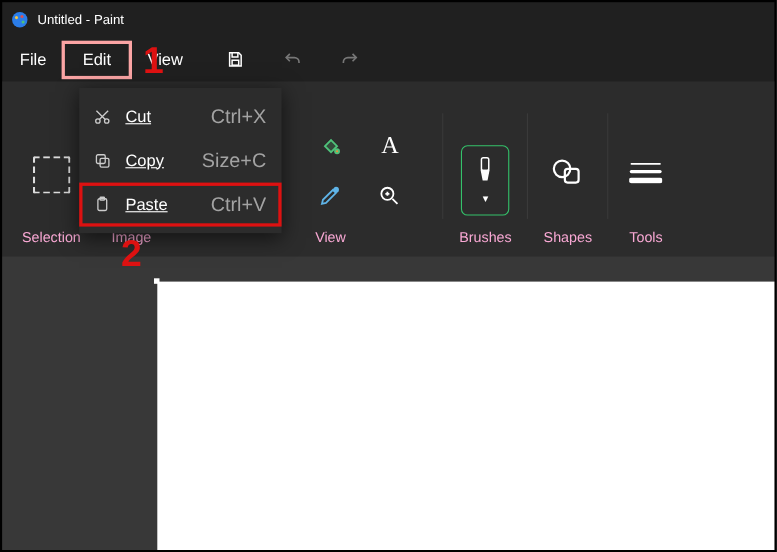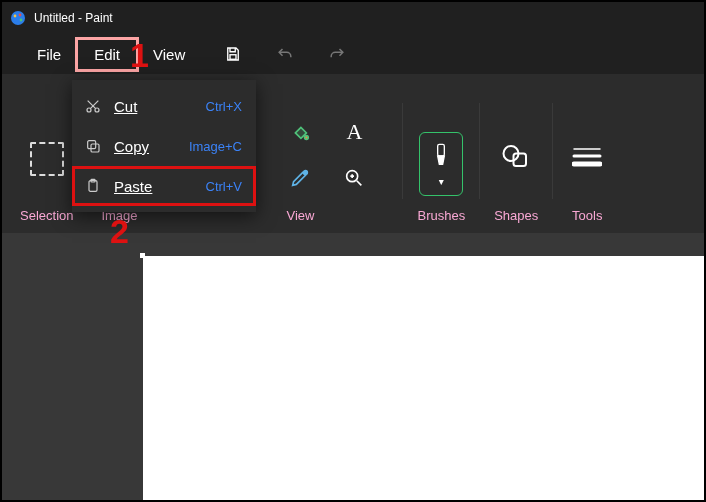--- a/index.html
+++ b/index.html
@@ -1,40 +1,40 @@
 <!DOCTYPE html>
 <html><head>
 <meta charset="utf-8">
 <style>
   * { box-sizing: border-box; margin: 0; padding: 0; font-family: "Segoe UI", Arial, sans-serif; }
   body { width: 706px; height: 502px; background: #000; overflow: hidden; }
   .window { width: 702px; height: 498px; margin: 2px; background: #202020; display: flex; flex-direction: column; position: relative; }
   .titlebar { height: 32px; display: flex; align-items: center; padding: 0 8px; color: #fff; font-size: 12px; }
   .titlebar .appicon { width: 16px; height: 16px; margin-right: 8px; }
-  .menubar { height: 40px; display: flex; align-items: center; padding: 0 21px; color: #fff; font-size: 15px; position: relative; }
+  .menubar { height: 40px; display: flex; align-items: center; padding: 0 2px; color: #fff; font-size: 15px; position: relative; }
   .menuitem { padding: 8px 14px; cursor: default; }
   .menuitem.edit-hl { border: 3px solid #fca5a5; padding: 6px 16px; }
   .qat { margin-left: 20px; display: flex; align-items: center; gap: 24px; }
   .qat-btn { width: 28px; height: 28px; display: flex; align-items: center; justify-content: center; color: #fff; }
   .qat-btn.dim { color: #777; }
   .ribbon { background: #2c2c2c; display: flex; align-items: flex-end; padding: 8px 18px 10px 18px; gap: 10px; position: relative; }
   .group { display: flex; flex-direction: column; align-items: center; gap: 6px; color: #fff; font-size: 13px; position: relative; }
   .sep { width: 1px; height: 96px; background: #3a3a3a; margin: 0 4px 24px 4px; }
   .group-label { font-size: 13px; color: #f9a8d4; }
   .selection-icon { width: 34px; height: 34px; border: 2px dashed #ddd; border-radius: 2px; margin-bottom: 26px; margin-top: 10px;}
   .image-stack { display: flex; flex-direction: column; margin-bottom: 18px; margin-top: 6px;}
   .img-row { height: 48px; width: 72px;}
   .tools-grid { display: grid; grid-template-columns: repeat(3, 48px); grid-template-rows: repeat(2, 44px); gap: 2px 6px; margin-bottom: 2px; }
   .tool-cell { display: flex; align-items: center; justify-content: center; color: #fff; }
   .brush-box { width: 44px; height: 64px; border: 1.5px solid #34c26a; border-radius: 6px; display: flex; flex-direction: column; align-items: center; justify-content: center; gap: 6px; margin-bottom: 6px;}
   .chev { font-size: 10px; color: #fff; }
   .shape-icon, .size-icon { width: 40px; height: 40px; display: flex; align-items: center; justify-content: center; margin-bottom: 26px; margin-top: 10px;}
   .dropdown { position: absolute; left: 70px; top: 78px; width: 184px; background: #2c2c2c; box-shadow: 0 4px 18px rgba(0,0,0,0.6); padding: 6px 0; z-index: 10; }
   .dd-item { display: flex; align-items: center; height: 40px; padding: 0 12px; color: #fff; font-size: 15px; gap: 12px; position: relative; text-decoration: underline; }
-  .dd-item .sc { position: absolute; right: 14px; color: #3b82f6; font-size: 13px; }
+  .dd-item .sc { position: absolute; right: 14px; color: #a3a3a3; font-size: 18px; }
   .dd-item .ico { width: 18px; display:flex; justify-content:center;}
   .dd-item.paste-hl { outline: 3px solid #d11; outline-offset: -3px; }
   .canvas-area { flex: 1; background: #383838; position: relative; }
   .canvas { position: absolute; left: 141px; top: 23px; right: 0; bottom: 0; background: #fff; }
   .annot { position: absolute; color: #d11; font-size: 34px; font-weight: 600; z-index: 30; }
   .annot.n1 { left: 128px; top: 34px; }
   .annot.n2 { left: 108px; top: 210px; }
   .canvashandle { position:absolute; left:138px; top:20px; width:5px; height:5px; background:#fff; z-index:2;}
 </style>
 </head>
@@ -194,21 +194,21 @@
       <span class="sc">Ctrl+X</span>
     </div>
     <div class="dd-item">
       <span class="ico">
         <svg width="16" height="16" viewBox="0 0 24 24" fill="none" stroke="#ccc" stroke-width="1.8">
             <rect x="4" y="4" width="12" height="12" rx="2"></rect>
             <rect x="9" y="9" width="12" height="12" rx="2"></rect>
           </svg>
       </span>
       <span>Copy</span>
-      <span class="sc">Image+C</span>
+      <span class="sc">Size+C</span>
     </div>
     <div class="dd-item paste-hl">
       <span class="ico">
         <svg width="16" height="16" viewBox="0 0 24 24" fill="none" stroke="#ccc" stroke-width="1.8">
             <rect x="6" y="4" width="12" height="16" rx="2"></rect>
             <rect x="9" y="2" width="6" height="4" rx="1"></rect>
           </svg>
       </span>
       <span>Paste</span>
       <span class="sc">Ctrl+V</span>

